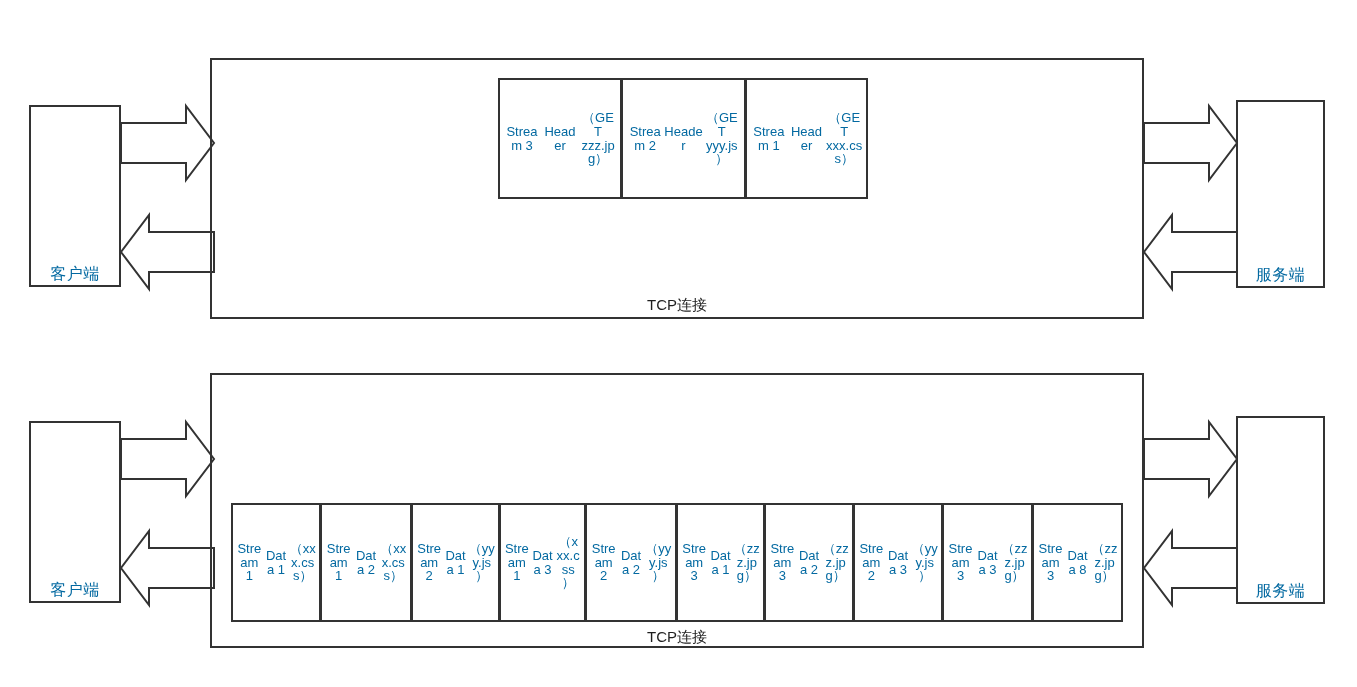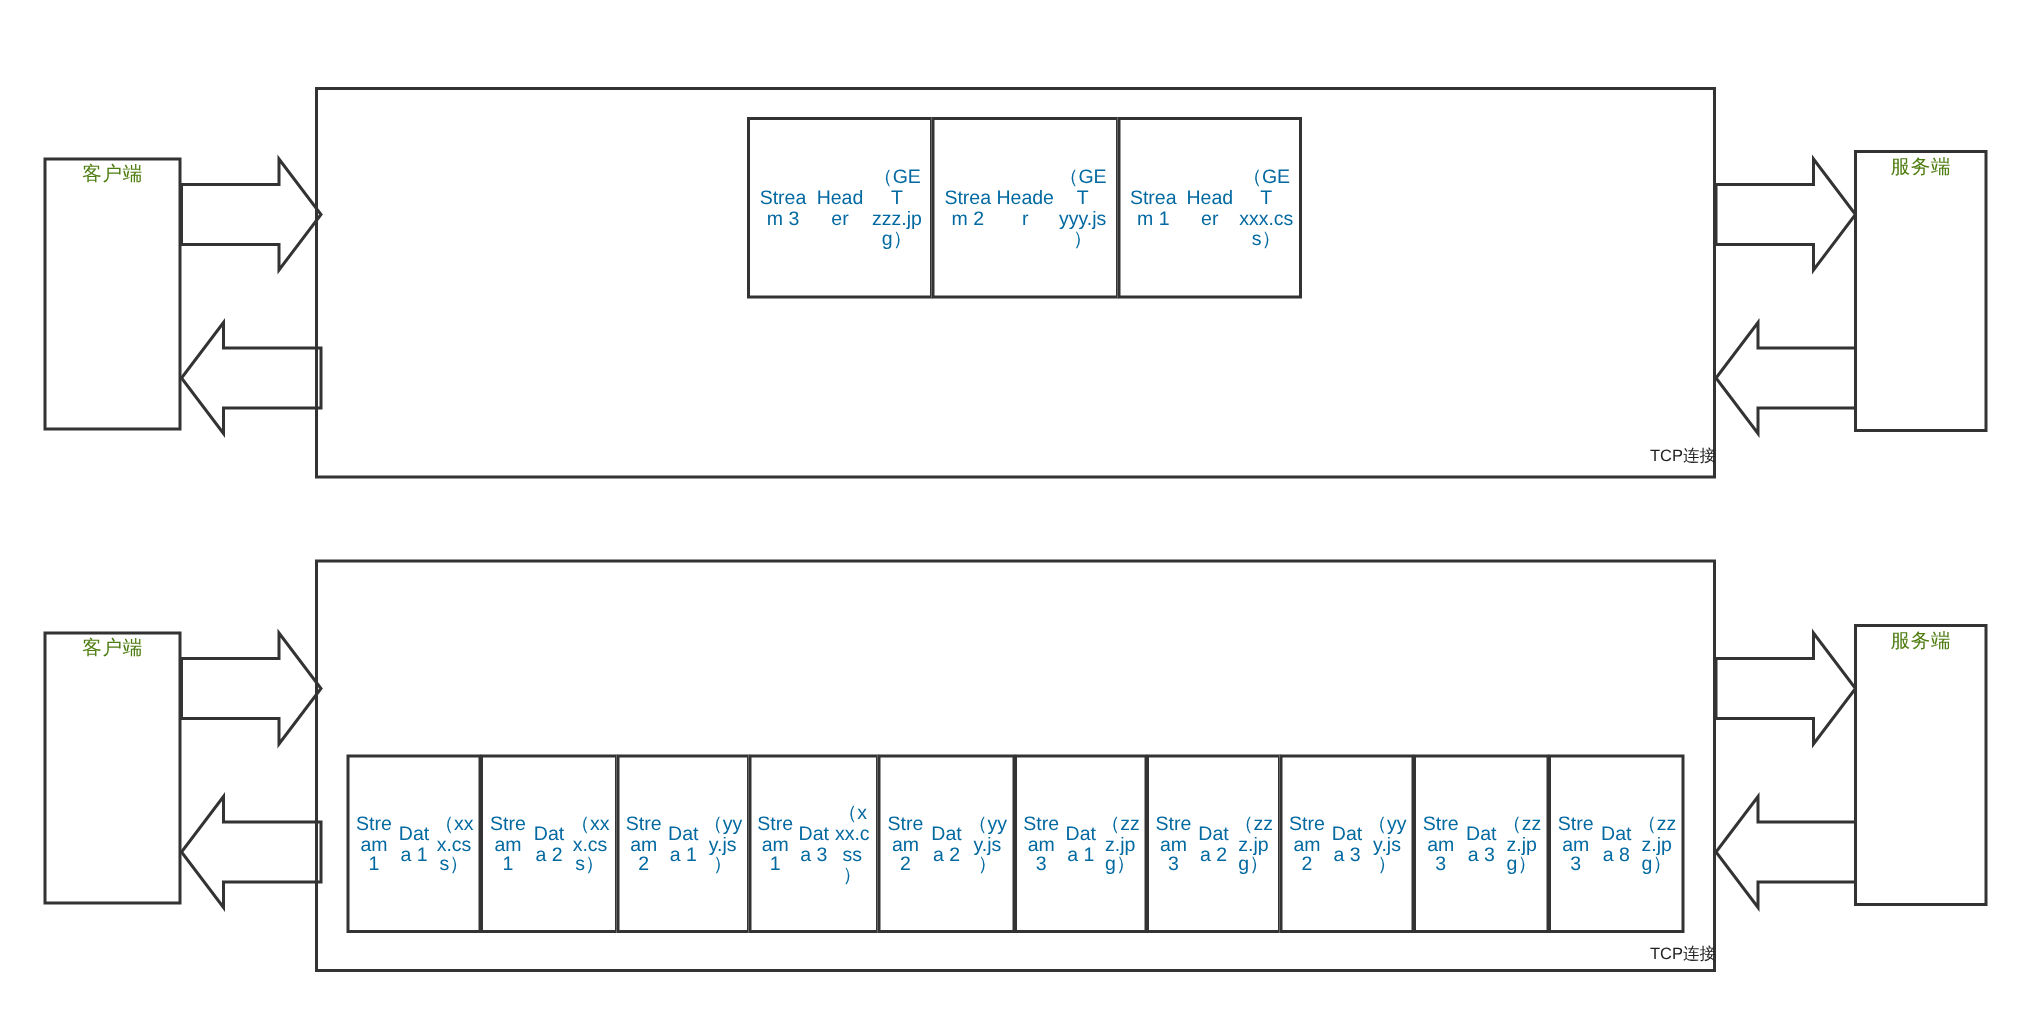--- a/index.html
+++ b/index.html
@@ -19,24 +19,24 @@
     overflow: hidden;
   }
   .box {
     position: absolute;
     box-sizing: border-box;
     border: 2px solid #333333;
     background: #ffffff;
   }
   .endpoint {
     display: flex;
-    align-items: flex-start;
+    align-items: flex-end;
     justify-content: center;
-    font-size: 13px;
-    color: #4d7c0f;
+    font-size: 16px;
+    color: #0369a1;
     letter-spacing: 0.5px;
   }
   .conn-container {
     background: transparent;
   }
   .frame-cell {
     position: absolute;
     box-sizing: border-box;
     border: 2px solid #333333;
     background: #ffffff;
@@ -51,23 +51,23 @@
     padding: 2px 3px;
   }
   .frame-cell .ln {
     display: block;
     width: 100%;
     margin: 4.5px 0;
     word-break: break-word;
   }
   .tcp-label {
     position: absolute;
-    font-size: 11px;
+    font-size: 15px;
     color: #1f1f1f;
-    text-align: right;
+    text-align: center;
     white-space: nowrap;
   }
   .arrow-svg {
     position: absolute;
     overflow: visible;
   }
   .arrow-svg polygon {
     fill: #ffffff;
     stroke: #333333;
     stroke-width: 2;

